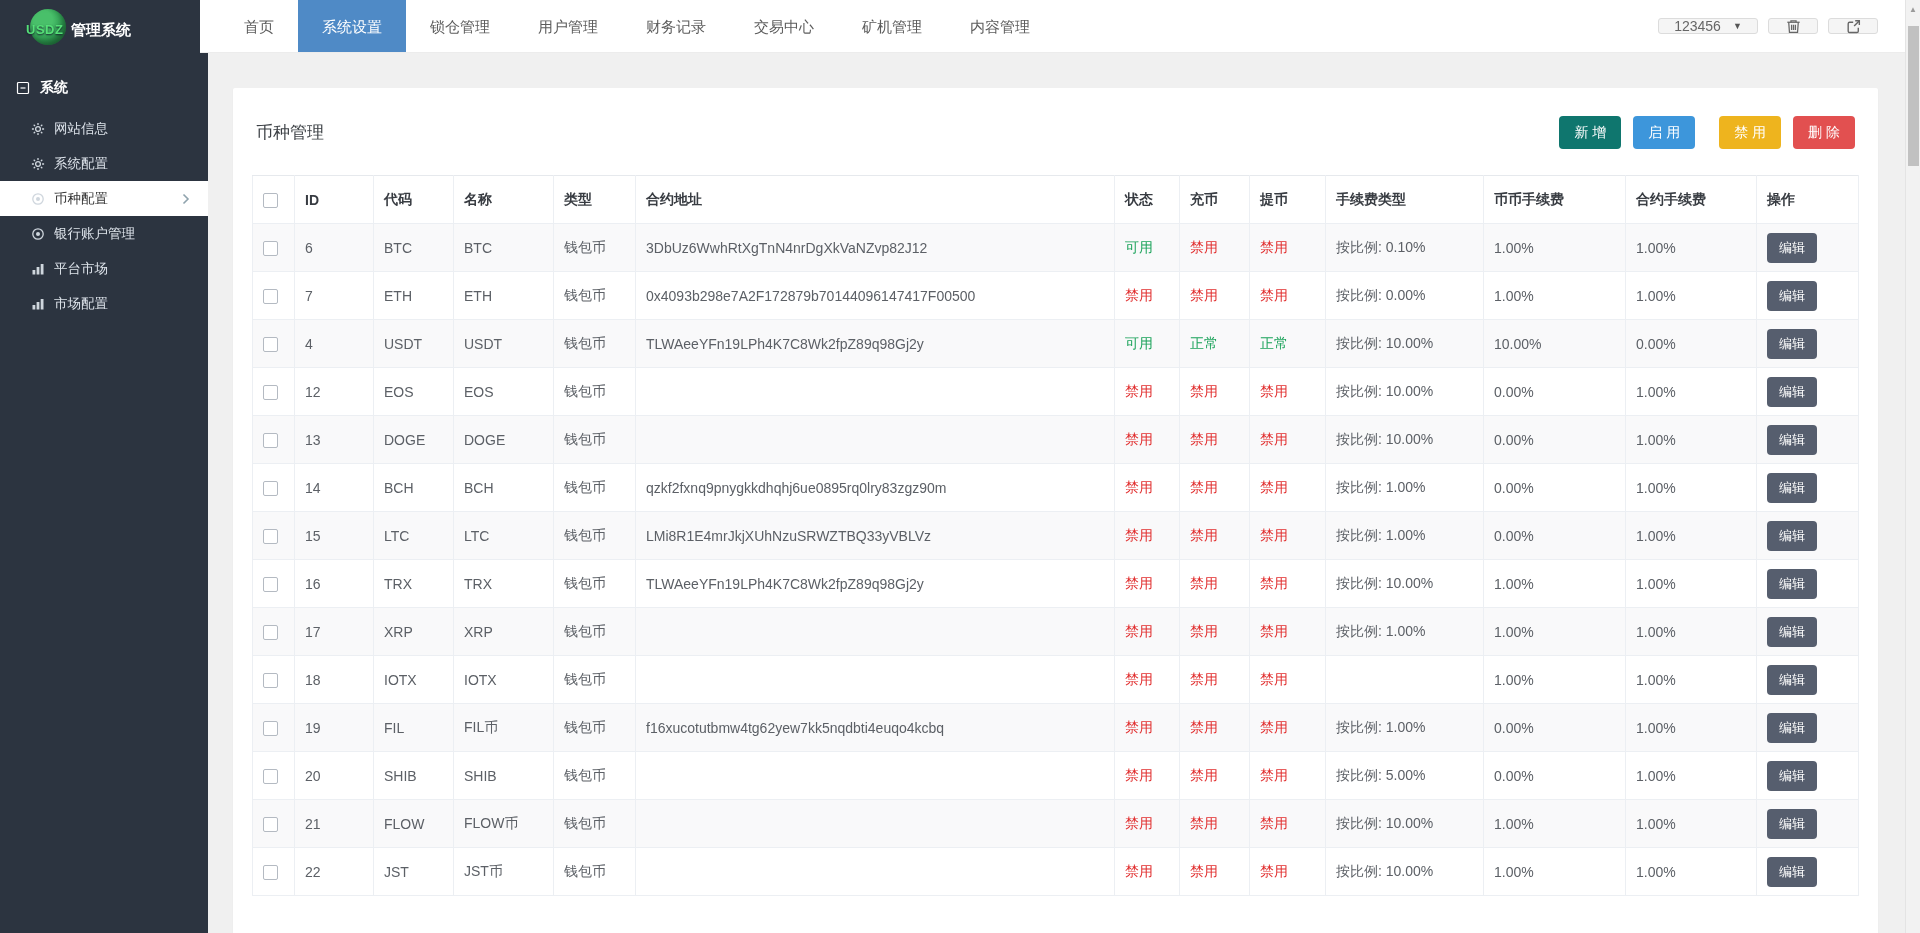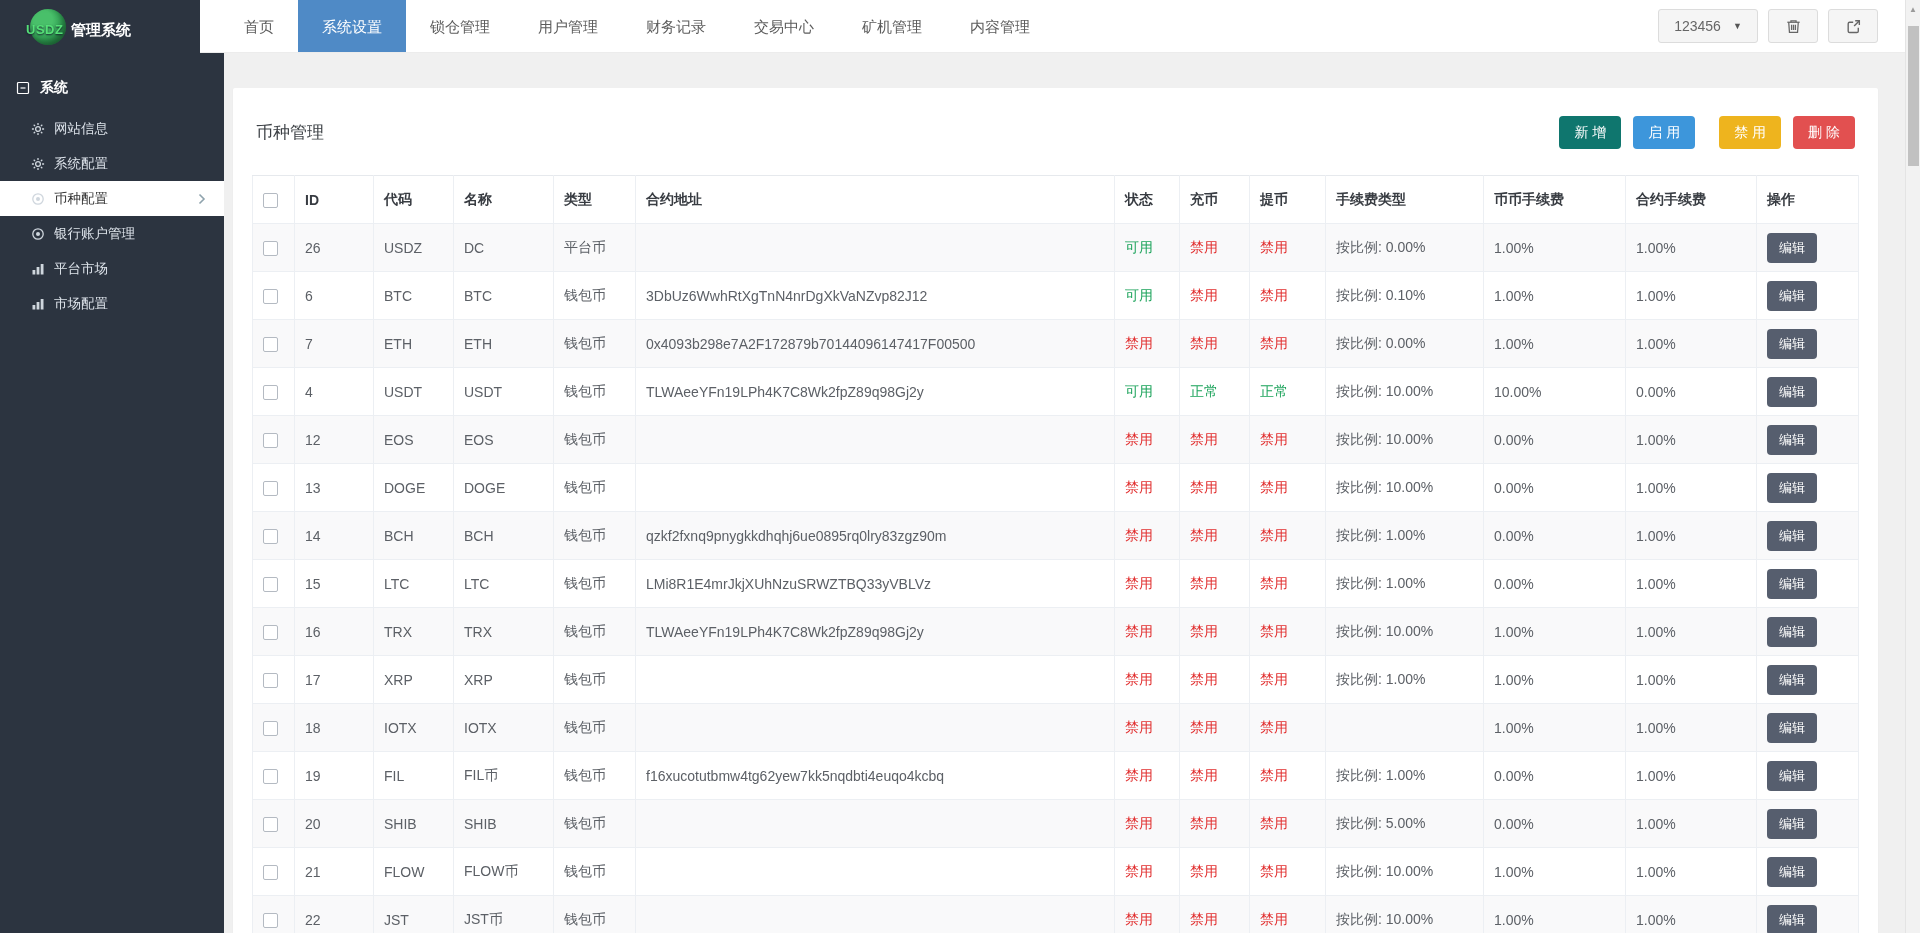--- a/index.html
+++ b/index.html
@@ -16,28 +16,28 @@
   .globe{position:relative;width:36px;height:36px;border-radius:50%;
     background:radial-gradient(circle at 35% 30%, #49c06a 0 28%, #2f9e52 60%, #1f7f40 100%);
     box-shadow:inset -3px -4px 6px rgba(0,0,0,.35);flex:0 0 auto;}
   .usdz{position:absolute;left:-4px;bottom:8px;font-size:13px;font-weight:bold;color:#55e077;
     text-shadow:0 1px 2px #16202e;letter-spacing:.5px;}
   .brand-name{color:#fff;font-size:15px;font-weight:bold;margin-left:5px;margin-top:8px;}
   .nav{display:flex;margin-left:20px;}
   .nav-item{padding:0 24px;line-height:53px;font-size:15px;color:#5c5c5c;cursor:pointer;white-space:nowrap;}
   .nav-item.active{background:var(--blue);color:#fff;}
   .nav-right{margin-left:auto;display:flex;align-items:center;gap:10px;padding-right:42px;}
-  .ctrl{height:34px;border:1px solid #dcdcdc;background:#f5f5f5;border-radius:3px;
+  .ctrl{height:16px;border:1px solid #dcdcdc;background:#f5f5f5;border-radius:3px;
     display:flex;align-items:center;justify-content:center;color:#666;font-size:14px;cursor:pointer;}
   .ctrl.user{padding:0 14px;gap:12px;min-width:100px;}
   .caret{font-size:9px;color:#555;}
   .ctrl.icon-box{width:50px;}
 
   
-  .sidebar{position:fixed;top:53px;left:0;bottom:0;width:224px;background:var(--dark);z-index:15;}
+  .sidebar{position:fixed;top:53px;left:0;bottom:0;width:208px;background:var(--dark);z-index:15;}
   .side-group{display:flex;align-items:center;gap:10px;padding:26px 0 14px 16px;color:#fff;font-size:14px;font-weight:bold;cursor:pointer;}
   .side-item{display:flex;align-items:center;gap:9px;height:35px;padding-left:31px;color:#dde3ea;font-size:13.5px;cursor:pointer;position:relative;}
   .side-item .ico{display:flex;width:14px;height:14px;}
   .side-item.active{background:#ffffff;color:#333;}
   .side-item.active .chev{position:absolute;right:18px;display:flex;}
 
   
   .main{position:absolute;top:53px;left:200px;right:0;bottom:0;background:var(--pagebg);overflow:hidden;}
   .card{margin:35px 42px 0 33px;background:#fff;border-radius:2px;padding:0 19px;min-height:880px;box-shadow:0 1px 2px rgba(0,0,0,.04);}
   .card-head{display:flex;align-items:center;justify-content:space-between;padding:28px 4px 26px;}
@@ -230,35 +230,20 @@
             <th>提币</th>
             <th>手续费类型</th>
             <th>币币手续费</th>
             <th>合约手续费</th>
             <th>操作</th>
           </tr>
       </thead>
       <tbody id="rows">
           <tr>
             <td><span class="cb"></span></td>
-            <td>26</td>
-            <td>USDZ</td>
-            <td>DC</td>
-            <td>平台币</td>
-            <td></td>
-            <td><span class="st ok">可用</span></td>
-            <td><span class="st no">禁用</span></td>
-            <td><span class="st no">禁用</span></td>
-            <td>按比例: 0.00%</td>
-            <td>1.00%</td>
-            <td>1.00%</td>
-            <td><button class="edit">编辑</button></td>
-          </tr>
-          <tr>
-            <td><span class="cb"></span></td>
             <td>6</td>
             <td>BTC</td>
             <td>BTC</td>
             <td>钱包币</td>
             <td>3DbUz6WwhRtXgTnN4nrDgXkVaNZvp82J12</td>
             <td><span class="st ok">可用</span></td>
             <td><span class="st no">禁用</span></td>
             <td><span class="st no">禁用</span></td>
             <td>按比例: 0.10%</td>
             <td>1.00%</td>

